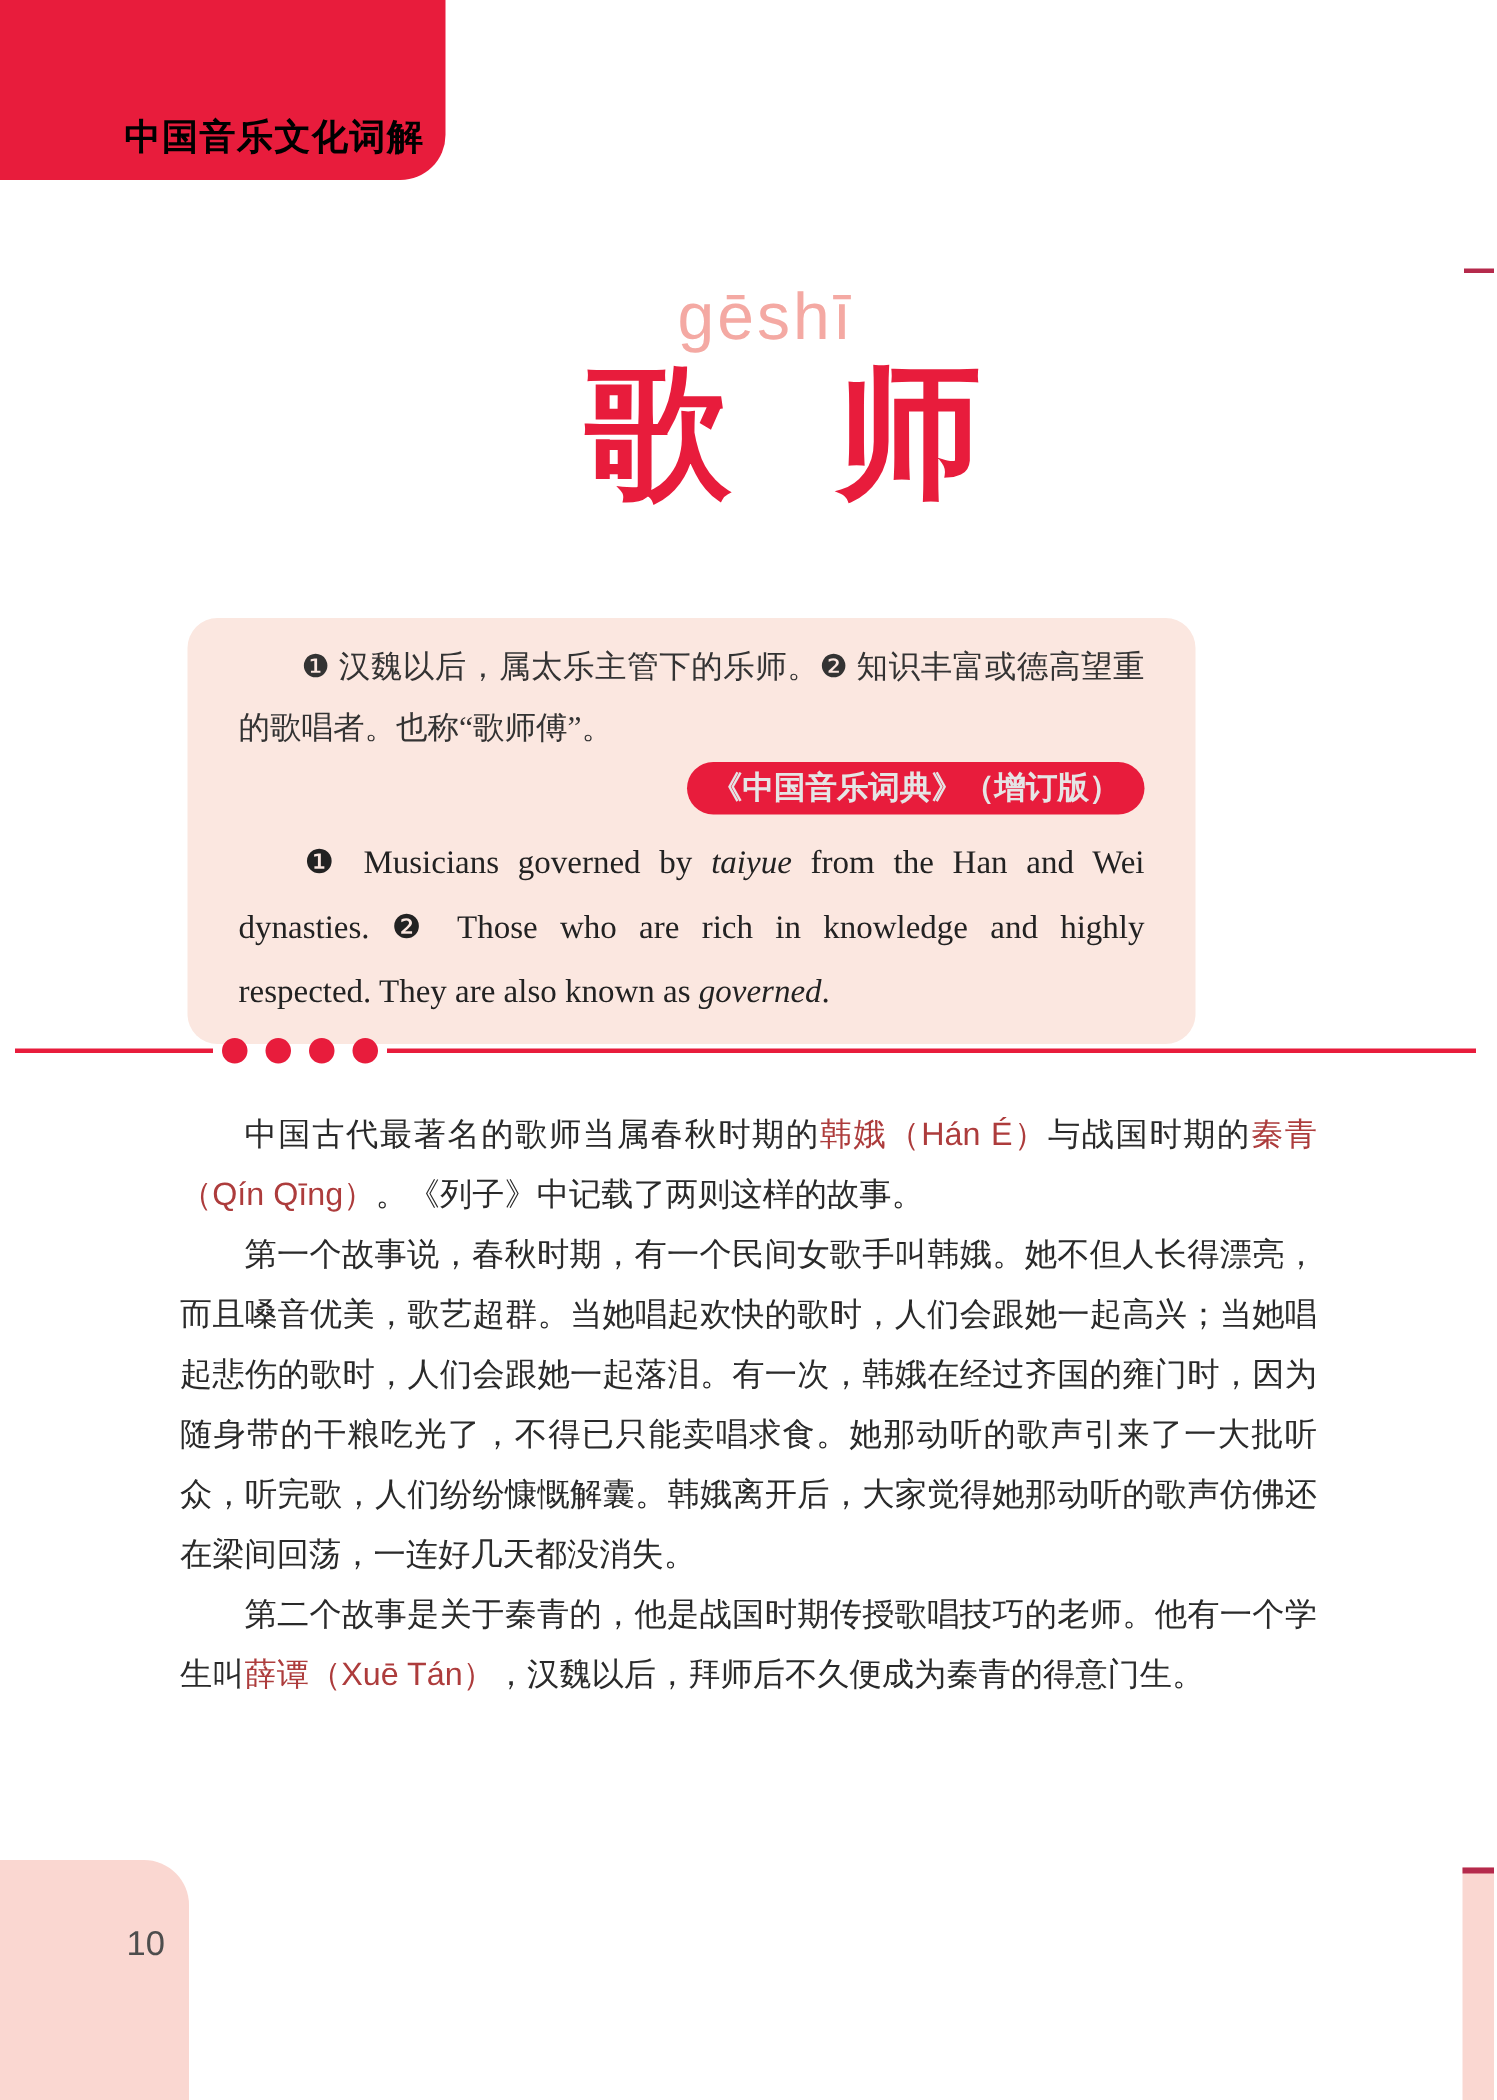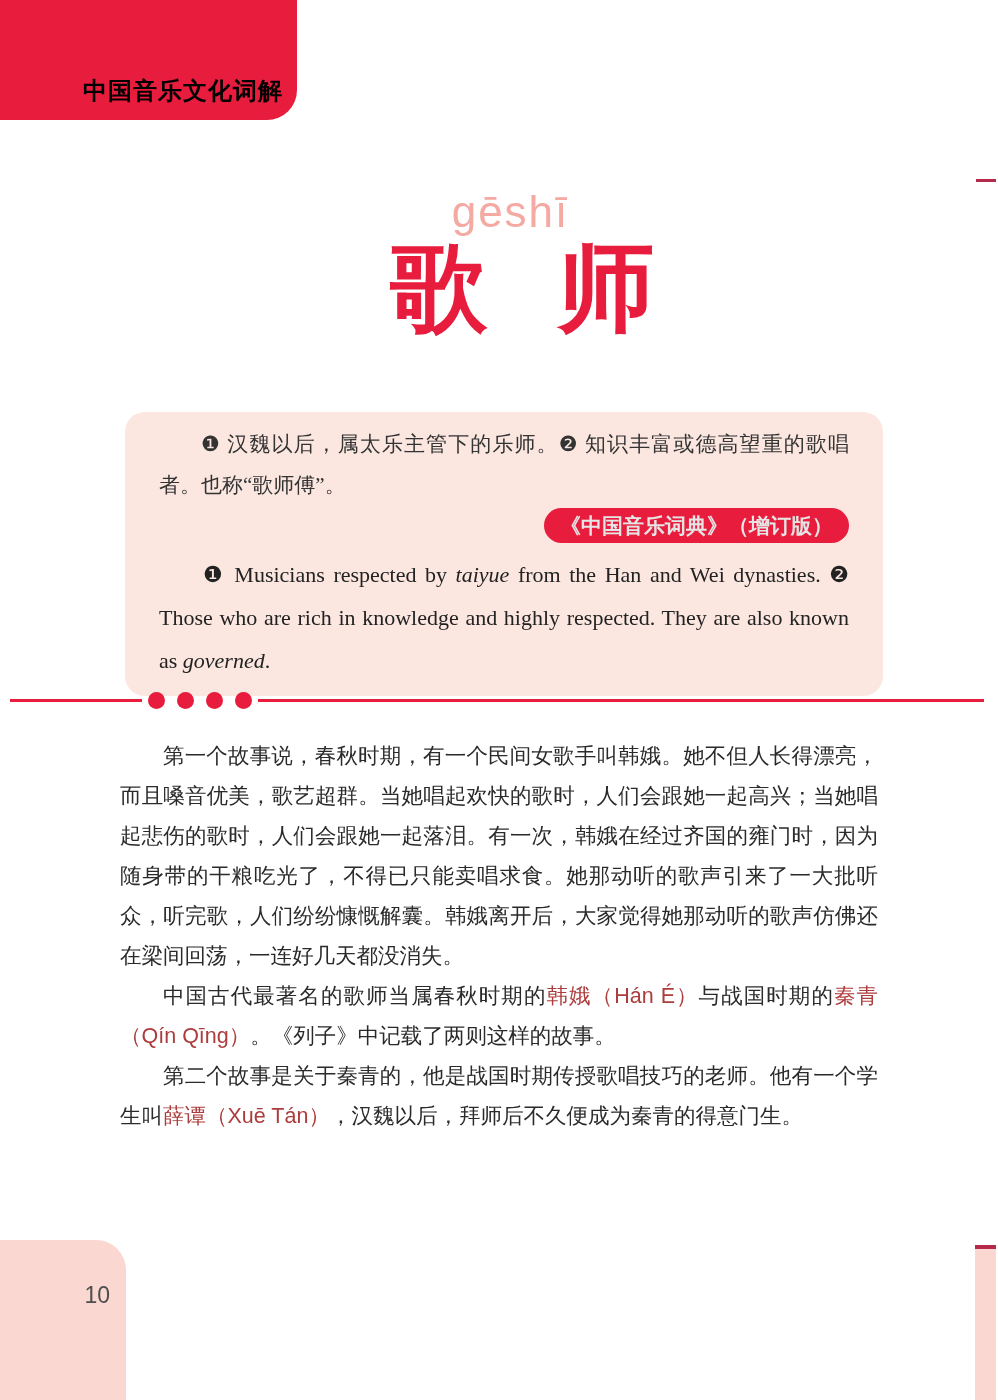--- a/index.html
+++ b/index.html
@@ -36,21 +36,21 @@
   .entry-pinyin{
     font-size:44px;color:var(--pinyin-pink);letter-spacing:2px;line-height:1.1;padding-left:23px;
   }
   .entry-hanzi{
     margin-top:4px;font-family:"Liberation Serif",serif;font-weight:bold;
     font-size:97px;line-height:1.02;color:var(--brand-red);white-space:nowrap;padding-left:47px;
   }
   .entry-hanzi .h2{margin-left:70px;}
   
   .def-box{
-    position:absolute;left:125px;top:412px;width:758px;
+    position:absolute;left:125px;top:412px;width:672px;
     background:var(--box-pink);border-radius:20px;
     padding:12px 34px 14px 34px;
   }
   .def-cn{
     font-family:"Liberation Serif",serif;font-size:21px;line-height:41px;
     color:#333333;text-indent:2em;text-align:justify;
   }
   .badge-row{display:flex;justify-content:flex-end;margin-top:2px;padding-right:0;}
   .source-badge{
     display:inline-block;background:var(--brand-red);color:#e5e5e5;
@@ -111,35 +111,35 @@
     <div class="entry-hanzi">
       <span class="h1">歌</span><span class="h2">师</span>
     </div>
   </div>
 
   <div class="def-box">
     <p class="def-cn"><span>❶ 汉魏以后，属太乐主管下的乐师。❷ 知识丰富或德高望重的歌唱者。也称“歌师傅”。</span></p>
     <div class="badge-row">
       <span class="source-badge">《中国音乐词典》（增订版）</span>
     </div>
-    <p class="def-en"><span>❶ Musicians respected by </span><span class="seg-italic">taiyue</span><span> from the Han and Wei dynasties. ❷ Those who are rich in knowledge and highly respected. They are also known as </span><span class="seg-italic">governed</span><span>.</span></p>
+    <p class="def-en"><span>❶ Musicians governed by </span><span class="seg-italic">taiyue</span><span> from the Han and Wei dynasties. ❷ Those who are rich in knowledge and highly respected. They are also known as </span><span class="seg-italic">governed</span><span>.</span></p>
   </div>
 
   <div class="divider">
     <span class="seg left"></span>
     <span class="dot"></span>
     <span class="dot"></span>
     <span class="dot"></span>
     <span class="dot"></span>
     <span class="seg right"></span>
   </div>
 
   <div class="article">
+      <p><span>中国古代最著名的歌师当属春秋时期的</span><span class="seg-red">韩娥（Hán É）</span><span>与战国时期的</span><span class="seg-red">秦青（Qín Qīng）</span><span>。《列子》中记载了两则这样的故事。</span></p>
       <p><span>第一个故事说，春秋时期，有一个民间女歌手叫韩娥。她不但人长得漂亮，而且嗓音优美，歌艺超群。当她唱起欢快的歌时，人们会跟她一起高兴；当她唱起悲伤的歌时，人们会跟她一起落泪。有一次，韩娥在经过齐国的雍门时，因为随身带的干粮吃光了，不得已只能卖唱求食。她那动听的歌声引来了一大批听众，听完歌，人们纷纷慷慨解囊。韩娥离开后，大家觉得她那动听的歌声仿佛还在梁间回荡，一连好几天都没消失。</span></p>
-      <p><span>中国古代最著名的歌师当属春秋时期的</span><span class="seg-red">韩娥（Hán É）</span><span>与战国时期的</span><span class="seg-red">秦青（Qín Qīng）</span><span>。《列子》中记载了两则这样的故事。</span></p>
       <p><span>第二个故事是关于秦青的，他是战国时期传授歌唱技巧的老师。他有一个学生叫</span><span class="seg-red">薛谭（Xuē Tán）</span><span>，汉魏以后，拜师后不久便成为秦青的得意门生。</span></p>
     </div>
 
   <div class="corner-block">
     <span class="page-number">10</span>
   </div>
 
   <div class="edge-strip"></div>
 
 </div>

